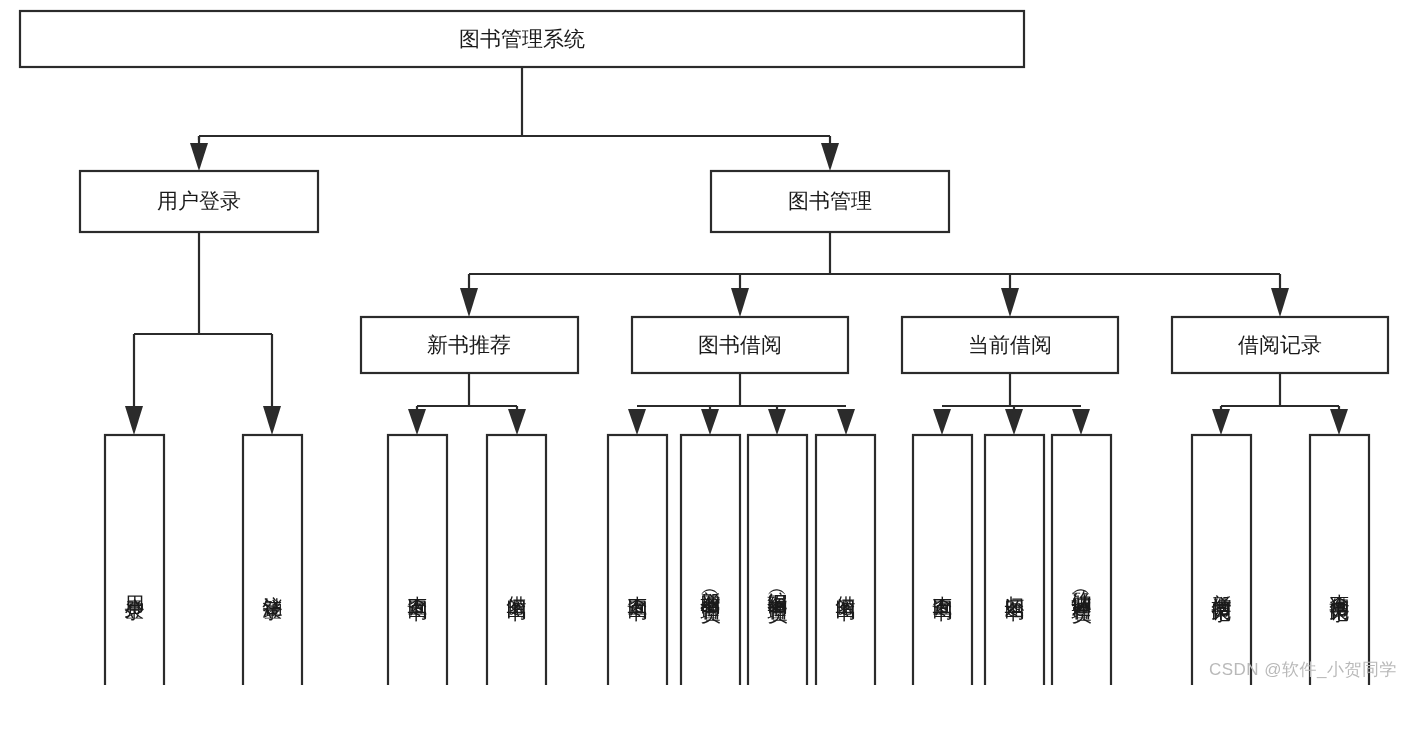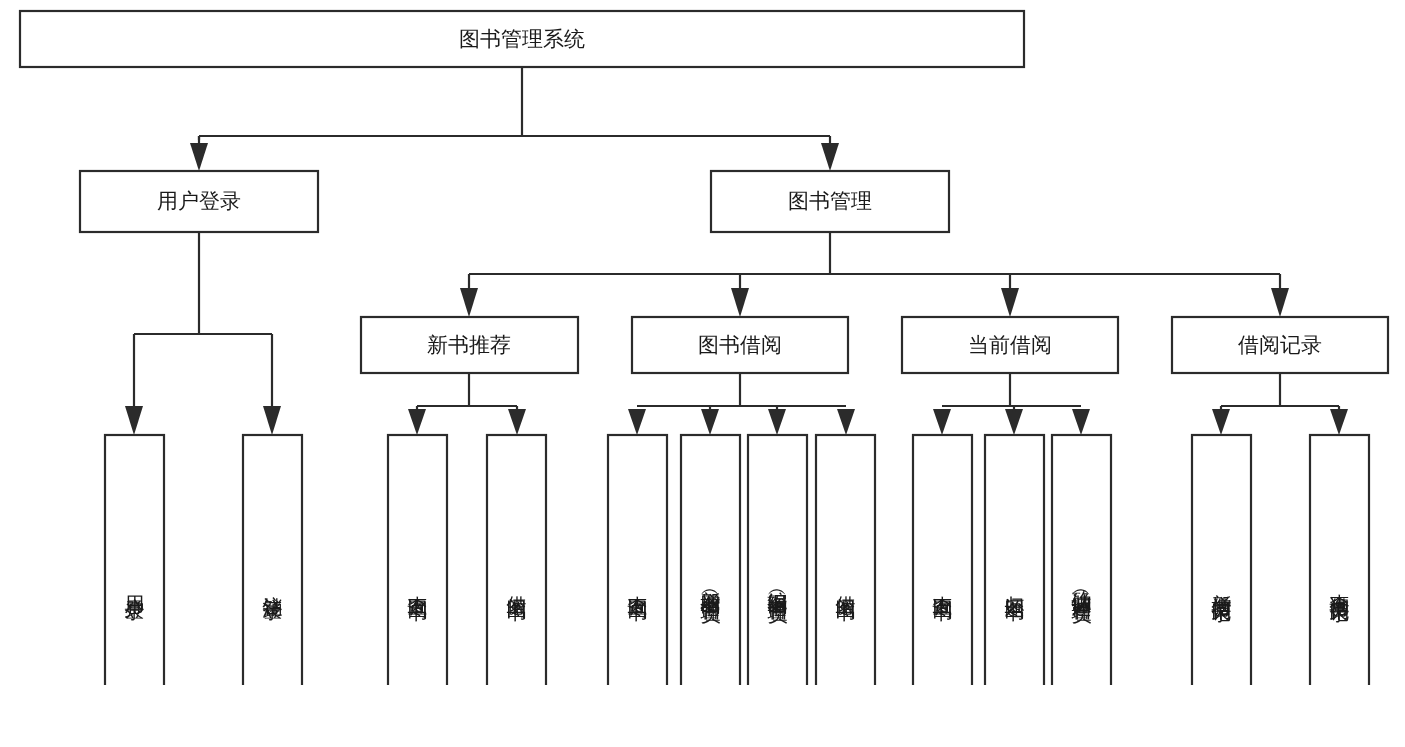--- a/index.html
+++ b/index.html
@@ -205,13 +205,14 @@
       <div class="leaf-label" style="left: 681px; top: 435px; width: 59px; height: 298px;">新增图书（管理员）</div>
       <div class="leaf-label" style="left: 748px; top: 435px; width: 59px; height: 298px;">编辑图书（管理员）</div>
       <div class="leaf-label" style="left: 816px; top: 435px; width: 59px; height: 298px;">借阅图书</div>
       <div class="leaf-label" style="left: 913px; top: 435px; width: 59px; height: 298px;">查询图书</div>
       <div class="leaf-label" style="left: 985px; top: 435px; width: 59px; height: 298px;">归还图书</div>
       <div class="leaf-label" style="left: 1052px; top: 435px; width: 59px; height: 298px;">确认归还（管理员）</div>
       <div class="leaf-label" style="left: 1192px; top: 435px; width: 59px; height: 298px;">新增借阅记录</div>
       <div class="leaf-label" style="left: 1310px; top: 435px; width: 59px; height: 298px;">查询借阅记录</div>
     </div>
 
+  <div class="watermark">CSDN @软件_小贺同学</div>
 </div>
 
 </body></html>

